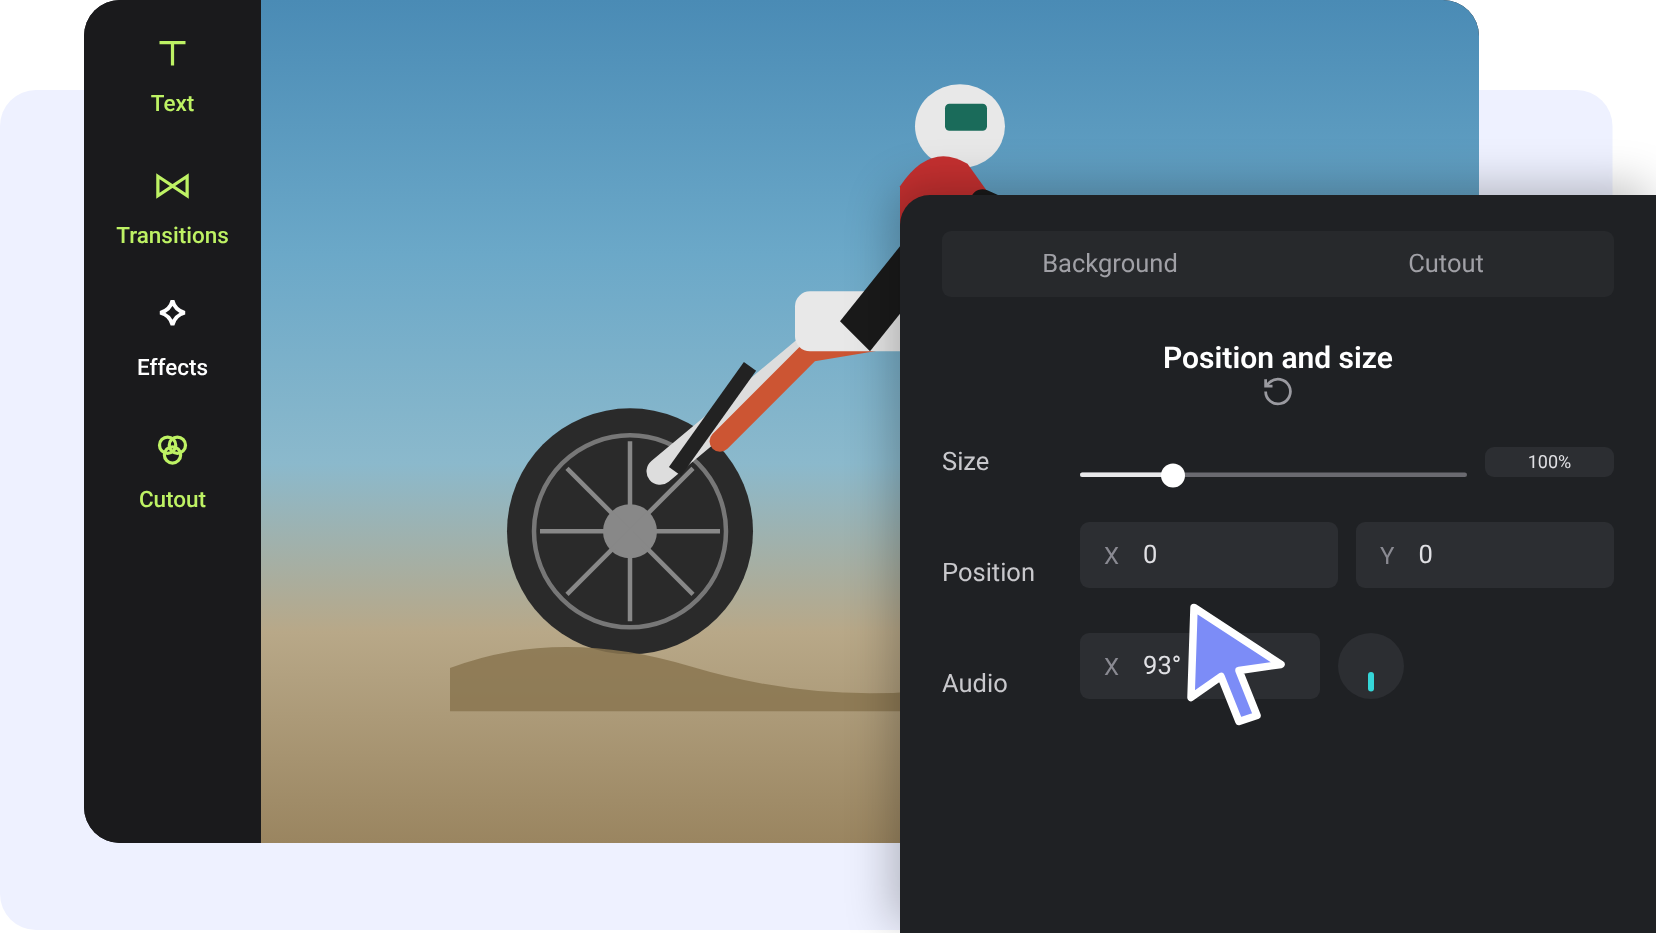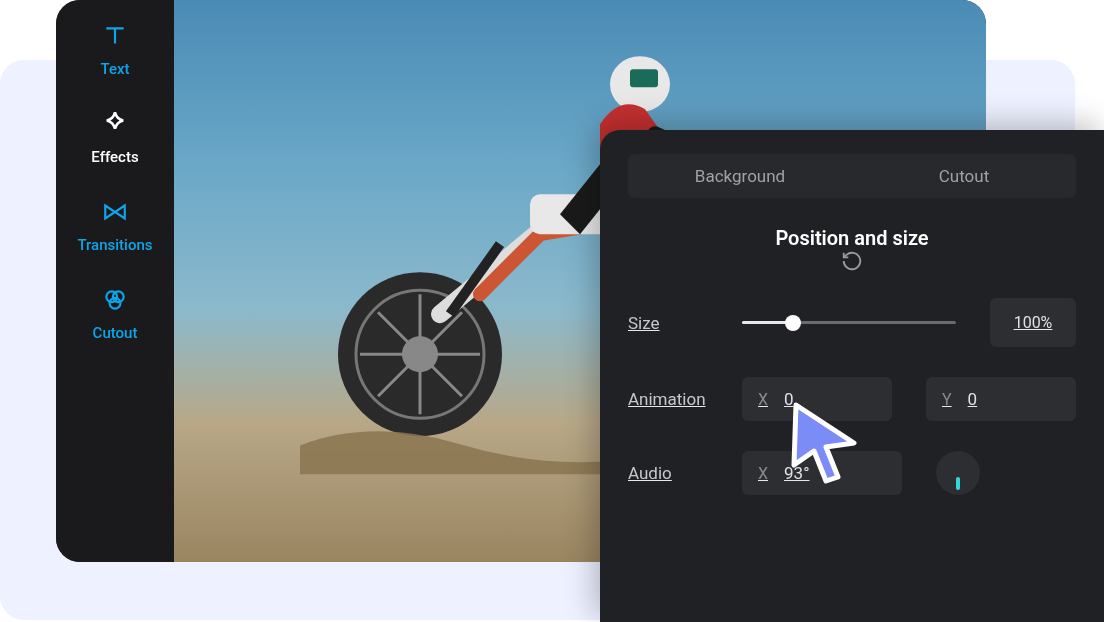--- a/index.html
+++ b/index.html
@@ -29,21 +29,21 @@
   display: flex;
   flex-direction: column;
   padding-top: 22px;
   gap: 32px;
 }
 .sidebar-item {
   display: flex;
   flex-direction: column;
   align-items: center;
   gap: 10px;
-  color: #0ea5e9;
+  color: #bef264;
   cursor: pointer;
 }
 .sidebar-item.active { color: #fff; }
 .sidebar-icon { width: 28px; height: 28px; display: flex; align-items: center; justify-content: center; }
 .sidebar-label { font-size: 15px; font-weight: 500; }
 
 .canvas {
   flex: 1;
   background: linear-gradient(to bottom, #4a8bb5 0%, #6ba8c8 30%, #8bb9cc 55%, #b8a888 75%, #9a8560 100%);
   position: relative;
@@ -70,28 +70,28 @@
 .tab-top.active { color: #fff; font-weight: 600; border-bottom: 2px solid #fff; }
 
 .subtabs { display: flex; background: #27292c; border-radius: 6px; overflow: hidden; margin-bottom: 28px; }
 .subtab { flex: 1; text-align: center; padding: 12px 0; color: #a0a0a6; font-size: 17px; cursor: pointer; }
 .subtab.active { background: #3a3c40; color: #fff; }
 
 .section-header { display: flex; justify-content: space-between; align-items: center; margin-bottom: 26px; flex-direction: column; }
 .section-title { font-size: 20px; font-weight: 600; color: #fff; }
 .reset-btn { width: 22px; height: 22px; color: #9a9aa0; cursor: pointer; }
 
-.row { display: flex; align-items: center; gap: 34px; margin-bottom: 30px; text-decoration: underline; }
+.row { display: flex; align-items: flex-end; gap: 12px; margin-bottom: 30px; }
 .row-label { width: 80px; font-size: 17px; color: #c8c8cc; }
 .slider-track { flex: 1; height: 3px; background: #6a6a70; border-radius: 2px; position: relative; }
 .slider-fill { position: absolute; left: 0; top: 0; bottom: 0; width: 24%; background: #e8e8ea; border-radius: 2px; }
 .slider-thumb { position: absolute; left: 24%; top: 50%; transform: translate(-50%, -50%); width: 16px; height: 16px; background: #fff; border-radius: 50%; cursor: grab; }
 
 .val-box {
-  background: #2c2e32; border-radius: 6px; padding: 15px 14px; font-size: 16px; color: #e0e0e4;
+  background: #2c2e32; border-radius: 6px; padding: 3px 14px; font-size: 12px; color: #e0e0e4;
   min-width: 86px; text-align: center;
 }
 
 .xy-box { flex: 1; background: #2c2e32; border-radius: 6px; padding: 12px 16px; display: flex; align-items: center; gap: 16px; }
 .xy-label { color: #8a8a92; font-size: 16px; }
 .xy-val { color: #e0e0e4; font-size: 17px; }
 
 .dial { width: 44px; height: 44px; background: #2c2e32; border-radius: 50%; position: relative; cursor: pointer; }
 .dial-tick { position: absolute; left: 50%; bottom: 5px; width: 4px; height: 13px; background: #35d6d8; border-radius: 2px; transform: translateX(-50%); }
 
@@ -112,36 +112,36 @@
     <div class="sidebar-item">
       <span class="sidebar-icon">
         <svg width="26" height="26" viewBox="0 0 24 24" fill="none" stroke="currentColor" stroke-width="2">
             <path d="M4 5h16M12 5v14"></path>
           </svg>
       </span>
       <span class="sidebar-label">Text</span>
     </div>
 
 
+    <div class="sidebar-item">
+      <span class="sidebar-icon">
+        <svg width="26" height="26" viewBox="0 0 24 24" fill="none" stroke="currentColor" stroke-width="2">
+            <path d="M3 6l9 6-9 6zM21 6l-9 6 9 6z"></path>
+          </svg>
+      </span>
+      <span class="sidebar-label">Transitions</span>
+    </div>
+
     <div class="sidebar-item active">
       <span class="sidebar-icon">
         <svg width="28" height="28" viewBox="0 0 24 24" fill="none" stroke="currentColor" stroke-width="2.2">
             <path d="M12 2c1 4 3 6 7 7-4 1-6 3-7 7-1-4-3-6-7-7 4-1 6-3 7-7z"></path>
           </svg>
       </span>
       <span class="sidebar-label">Effects</span>
-    </div>
-
-    <div class="sidebar-item">
-      <span class="sidebar-icon">
-        <svg width="26" height="26" viewBox="0 0 24 24" fill="none" stroke="currentColor" stroke-width="2">
-            <path d="M3 6l9 6-9 6zM21 6l-9 6 9 6z"></path>
-          </svg>
-      </span>
-      <span class="sidebar-label">Transitions</span>
     </div>
 
     <div class="sidebar-item">
       <span class="sidebar-icon">
         <svg width="26" height="26" viewBox="0 0 24 24" fill="none" stroke="currentColor" stroke-width="2">
             <circle cx="9" cy="9" r="5"></circle>
             <circle cx="15" cy="9" r="5"></circle>
             <circle cx="12" cy="15" r="5"></circle>
           </svg>
       </span>
@@ -221,21 +221,21 @@
   <div class="row">
     <div class="row-label">Size</div>
     <div class="slider-track">
       <div class="slider-fill"></div>
       <div class="slider-thumb"></div>
     </div>
     <div class="val-box">100%</div>
   </div>
 
   <div class="row">
-    <div class="row-label">Animation</div>
+    <div class="row-label">Position</div>
     <div class="xy-box">
       <span class="xy-label">X</span>
       <span class="xy-val">0</span>
     </div>
     <div class="xy-box">
       <span class="xy-label">Y</span>
       <span class="xy-val">0</span>
     </div>
   </div>
 

